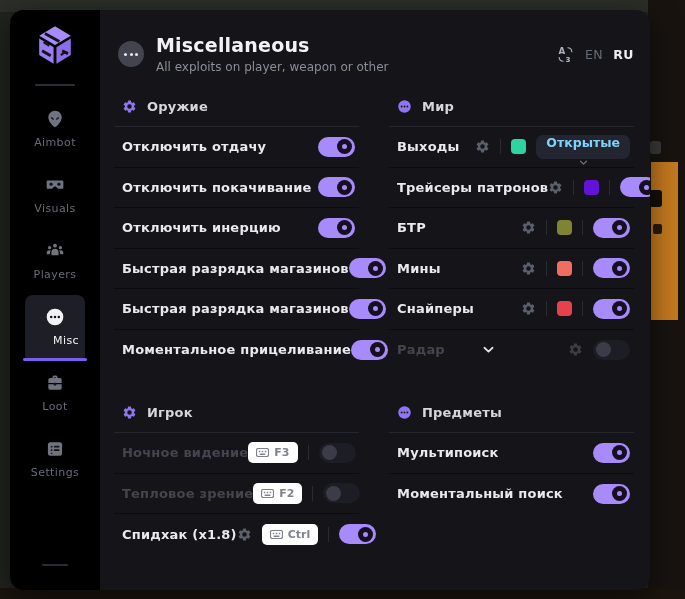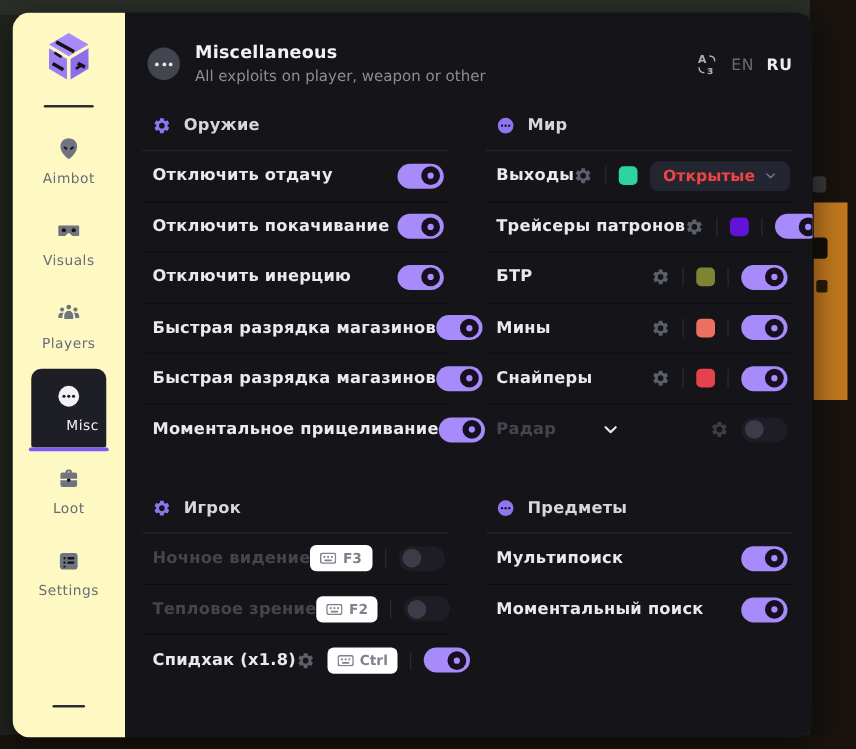--- a/index.html
+++ b/index.html
@@ -12,21 +12,21 @@
   .bg-orange{position:absolute;left:651px;top:162px;width:27px;height:158px;background:var(--game-orange,#c57a1f);}
   .bg-orange .mark1{position:absolute;left:-2px;top:28px;width:13px;height:17px;background:#14100a;border-radius:3px;}
   .bg-orange .mark2{position:absolute;left:2px;top:62px;width:9px;height:10px;background:#2a1c08;border-radius:2px;}
   .bg-graytab{position:absolute;left:650px;top:141px;width:11px;height:13px;background:#3a3a3a;border-radius:3px;}
 
   
   .window{position:absolute;left:10px;top:10px;width:640px;height:580px;background:#141419;
     border-radius:14px;display:flex;overflow:hidden;box-shadow:0 8px 30px rgba(0,0,0,.55);}
 
   
-  .sidebar{width:90px;flex-shrink:0;background:#fef9c3;display:flex;flex-direction:column;
+  .sidebar{width:90px;flex-shrink:0;background:#000000;display:flex;flex-direction:column;
     align-items:center;padding-top:12px;position:relative;}
   .logo{width:46px;height:46px;}
   .logo svg{width:100%;height:100%;display:block;}
   .sb-divider{width:40px;height:2px;background:#2c2c34;border-radius:2px;margin:16px 0 8px;}
   .sb-footer-divider{position:absolute;bottom:24px;left:50%;transform:translateX(-50%);
     width:26px;height:2px;background:#2b2b33;border-radius:2px;}
   .nav{width:100%;display:flex;flex-direction:column;align-items:center;}
   .nav-item{width:60px;display:flex;flex-direction:column;align-items:center;gap:7px;
     padding:12px 0 11px;margin-top:3px;cursor:pointer;position:relative;border-radius:8px 8px 2px 2px;}
   .nav-item .icon{width:20px;height:20px;color:#70747f;}
@@ -37,21 +37,21 @@
   .nav-item.active::after{content:'';position:absolute;left:-2px;right:-2px;bottom:-3px;height:3px;
     background:var(--active-bar,#7c5cf0);border-radius:2px;}
 
   
   .main{flex:1;display:flex;flex-direction:column;min-width:0;}
   .header{display:flex;align-items:center;gap:12px;padding:24px 16px 10px 18px;}
   .avatar{width:26px;height:26px;border-radius:50%;background:#42454e;display:flex;
     align-items:center;justify-content:center;gap:2.5px;flex-shrink:0;}
   .avatar i{width:3px;height:3px;border-radius:50%;background:#e8e8ec;display:block;}
   .titles{display:flex;flex-direction:column;gap:4px;}
-  .title{font-size:14px;font-weight:bold;color:#f2f2f5;letter-spacing:.2px;}
+  .title{font-size:19px;font-weight:bold;color:#f2f2f5;letter-spacing:.2px;}
   .subtitle{font-size:12px;color:#8b8e98;}
   .spacer{flex:1;}
   .lang{display:flex;align-items:center;gap:10px;}
   .lang .icon{width:19px;height:19px;color:#aeb1bb;}
   .lang-opt{font-size:12.5px;color:#666b76;letter-spacing:.5px;cursor:pointer;}
   .lang-opt.active{color:#ecedf1;font-weight:bold;}
 
   .content{flex:1;display:grid;grid-template-columns:1fr 1fr;column-gap:30px;row-gap:24px;
     padding:4px 16px 0 14px;align-content:start;}
   .section{min-width:0;}
@@ -76,22 +76,22 @@
     background:#160f20;display:flex;align-items:center;justify-content:center;}
   .toggle .knob::after{content:'';width:5px;height:5px;border-radius:50%;background:var(--accent,#a78bfa);}
   .toggle.off{background:#22222b;}
   .toggle.off .knob{right:auto;left:3px;background:#4a4a57;}
   .toggle.off .knob::after{display:none;}
   .row.disabled .toggle.off{background:#1d1d25;}
   .row.disabled .toggle.off .knob{background:#3c3c49;}
   .keybadge{height:21px;padding:0 8px;border-radius:5px;background:#ffffff;color:#7f828d;
     font-size:11px;font-weight:bold;display:flex;align-items:center;gap:5px;cursor:pointer;flex-shrink:0;}
   .keybadge .icon{width:13px;height:9px;color:#7f828d;}
-  .dropdown{height:24px;padding:0 10px;border-radius:7px;background:#232631;color:#ef4444;
-    font-size:12.5px;font-weight:bold;display:flex;align-items:center;gap:7px;cursor:pointer;flex-shrink:0;}
+  .dropdown{height:24px;padding:0 10px;border-radius:7px;background:#232631;color:#7dd3fc;
+    font-size:12.5px;font-weight:bold;display:flex;align-items:center;gap:7px;cursor:pointer;flex-shrink:0;flex-direction:column;}
   .dropdown .icon{width:11px;height:11px;color:#6c717e;}
   .icon svg{width:100%;height:100%;display:block;}
 </style>
 </head>
 <body>
 
 <div class="bg-top"></div>
 <div class="bg-right"></div>
 <div class="bg-graytab"></div>
 <div class="bg-orange">

